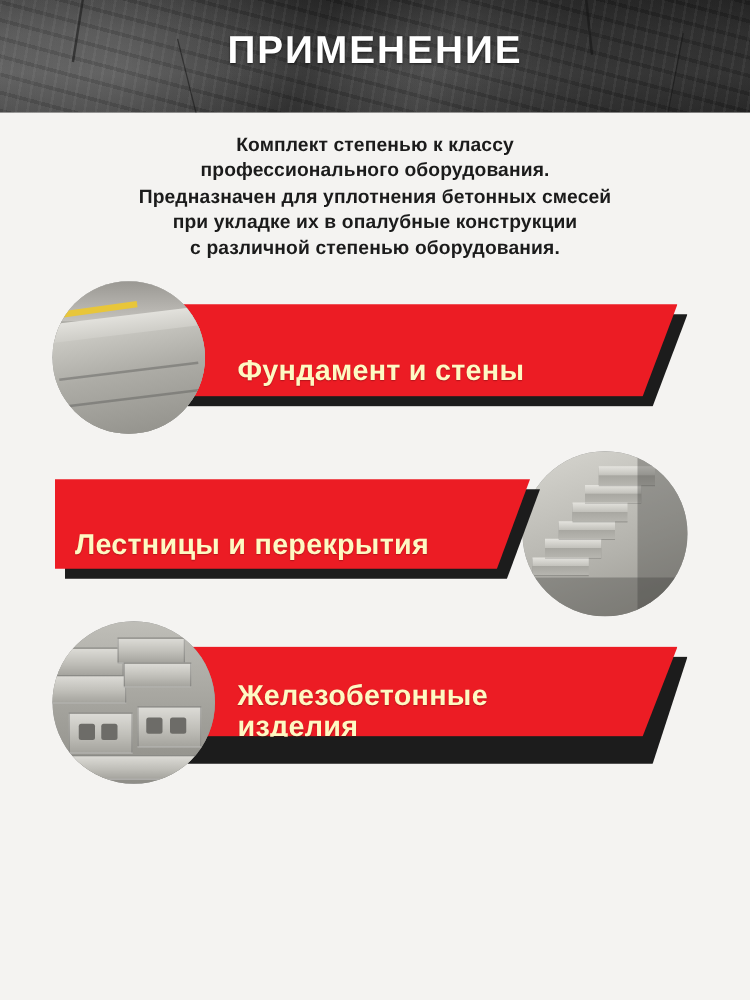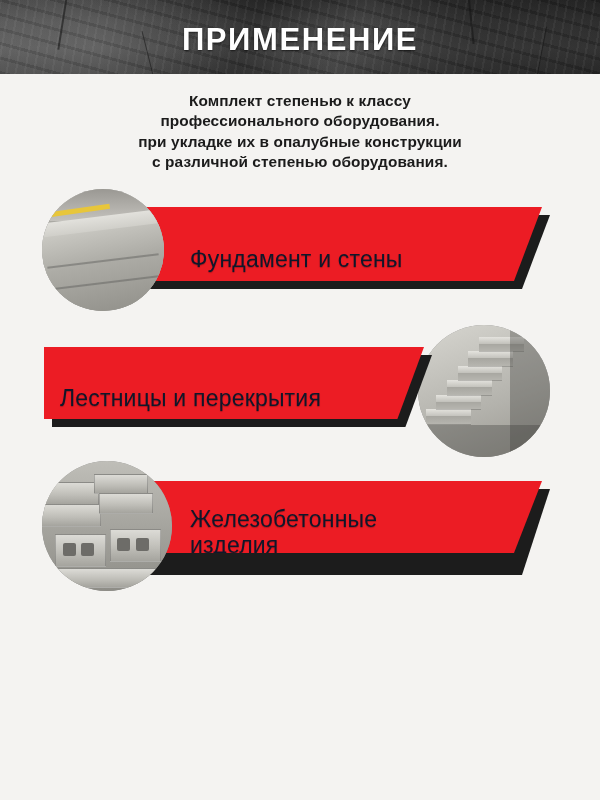--- a/index.html
+++ b/index.html
@@ -20,21 +20,21 @@
     width: 600px;
     height: 800px;
     background: #f4f3f1;
     overflow: hidden;
   }
 
   
   .header {
     position: relative;
     width: 600px;
-    height: 74px;
+    height: 90px;
     background:
       linear-gradient(115deg, rgba(255,255,255,0.10) 0%, rgba(0,0,0,0.28) 42%, rgba(255,255,255,0.06) 58%, rgba(0,0,0,0.32) 100%),
       linear-gradient(0deg, #3a3a3a 0%, #4a4a4a 35%, #414141 70%, #2e2e2e 100%);
     overflow: hidden;
   }
   .header .grain {
     position: absolute;
     inset: 0;
     background:
       repeating-linear-gradient(100deg, rgba(255,255,255,0.045) 0px, rgba(255,255,255,0.045) 2px, rgba(0,0,0,0) 2px, rgba(0,0,0,0) 9px),
@@ -99,22 +99,22 @@
     position: absolute;
     background: #1c1c1c;
   }
   .banner {
     position: absolute;
     background: #ec1c24;
     display: flex;
     align-items: center;
   }
   .banner-text {
-    color: #0f172a;
-    font-weight: normal;
+    color: #fef9c3;
+    font-weight: bold;
     font-size: 23px;
     line-height: 1.12;
     letter-spacing: 0.2px;
     font-family: "Liberation Sans", sans-serif;
     text-shadow: 0 1px 1px rgba(0,0,0,0.25);
     margin-top: 32px;
   }
 
   
   .r1-shadow {
@@ -279,20 +279,21 @@
     <div class="crack c1"></div>
     <div class="crack c2"></div>
     <div class="crack c3"></div>
     <div class="crack c4"></div>
     <div class="title">ПРИМЕНЕНИЕ</div>
   </div>
 
   <div class="intro">
     <div>Комплект степенью к классу</div>
     <div>профессионального оборудования.</div>
+    <div>Предназначен для уплотнения бетонных смесей</div>
     <div>при укладке их в опалубные конструкции</div>
     <div>с различной степенью оборудования.</div>
   </div>
 
   <div class="rows">
 
     <div class="row row-1">
       <div class="banner-shadow r1-shadow"></div>
       <div class="banner r1-banner">
         <span class="banner-text">Фундамент и стены</span>

